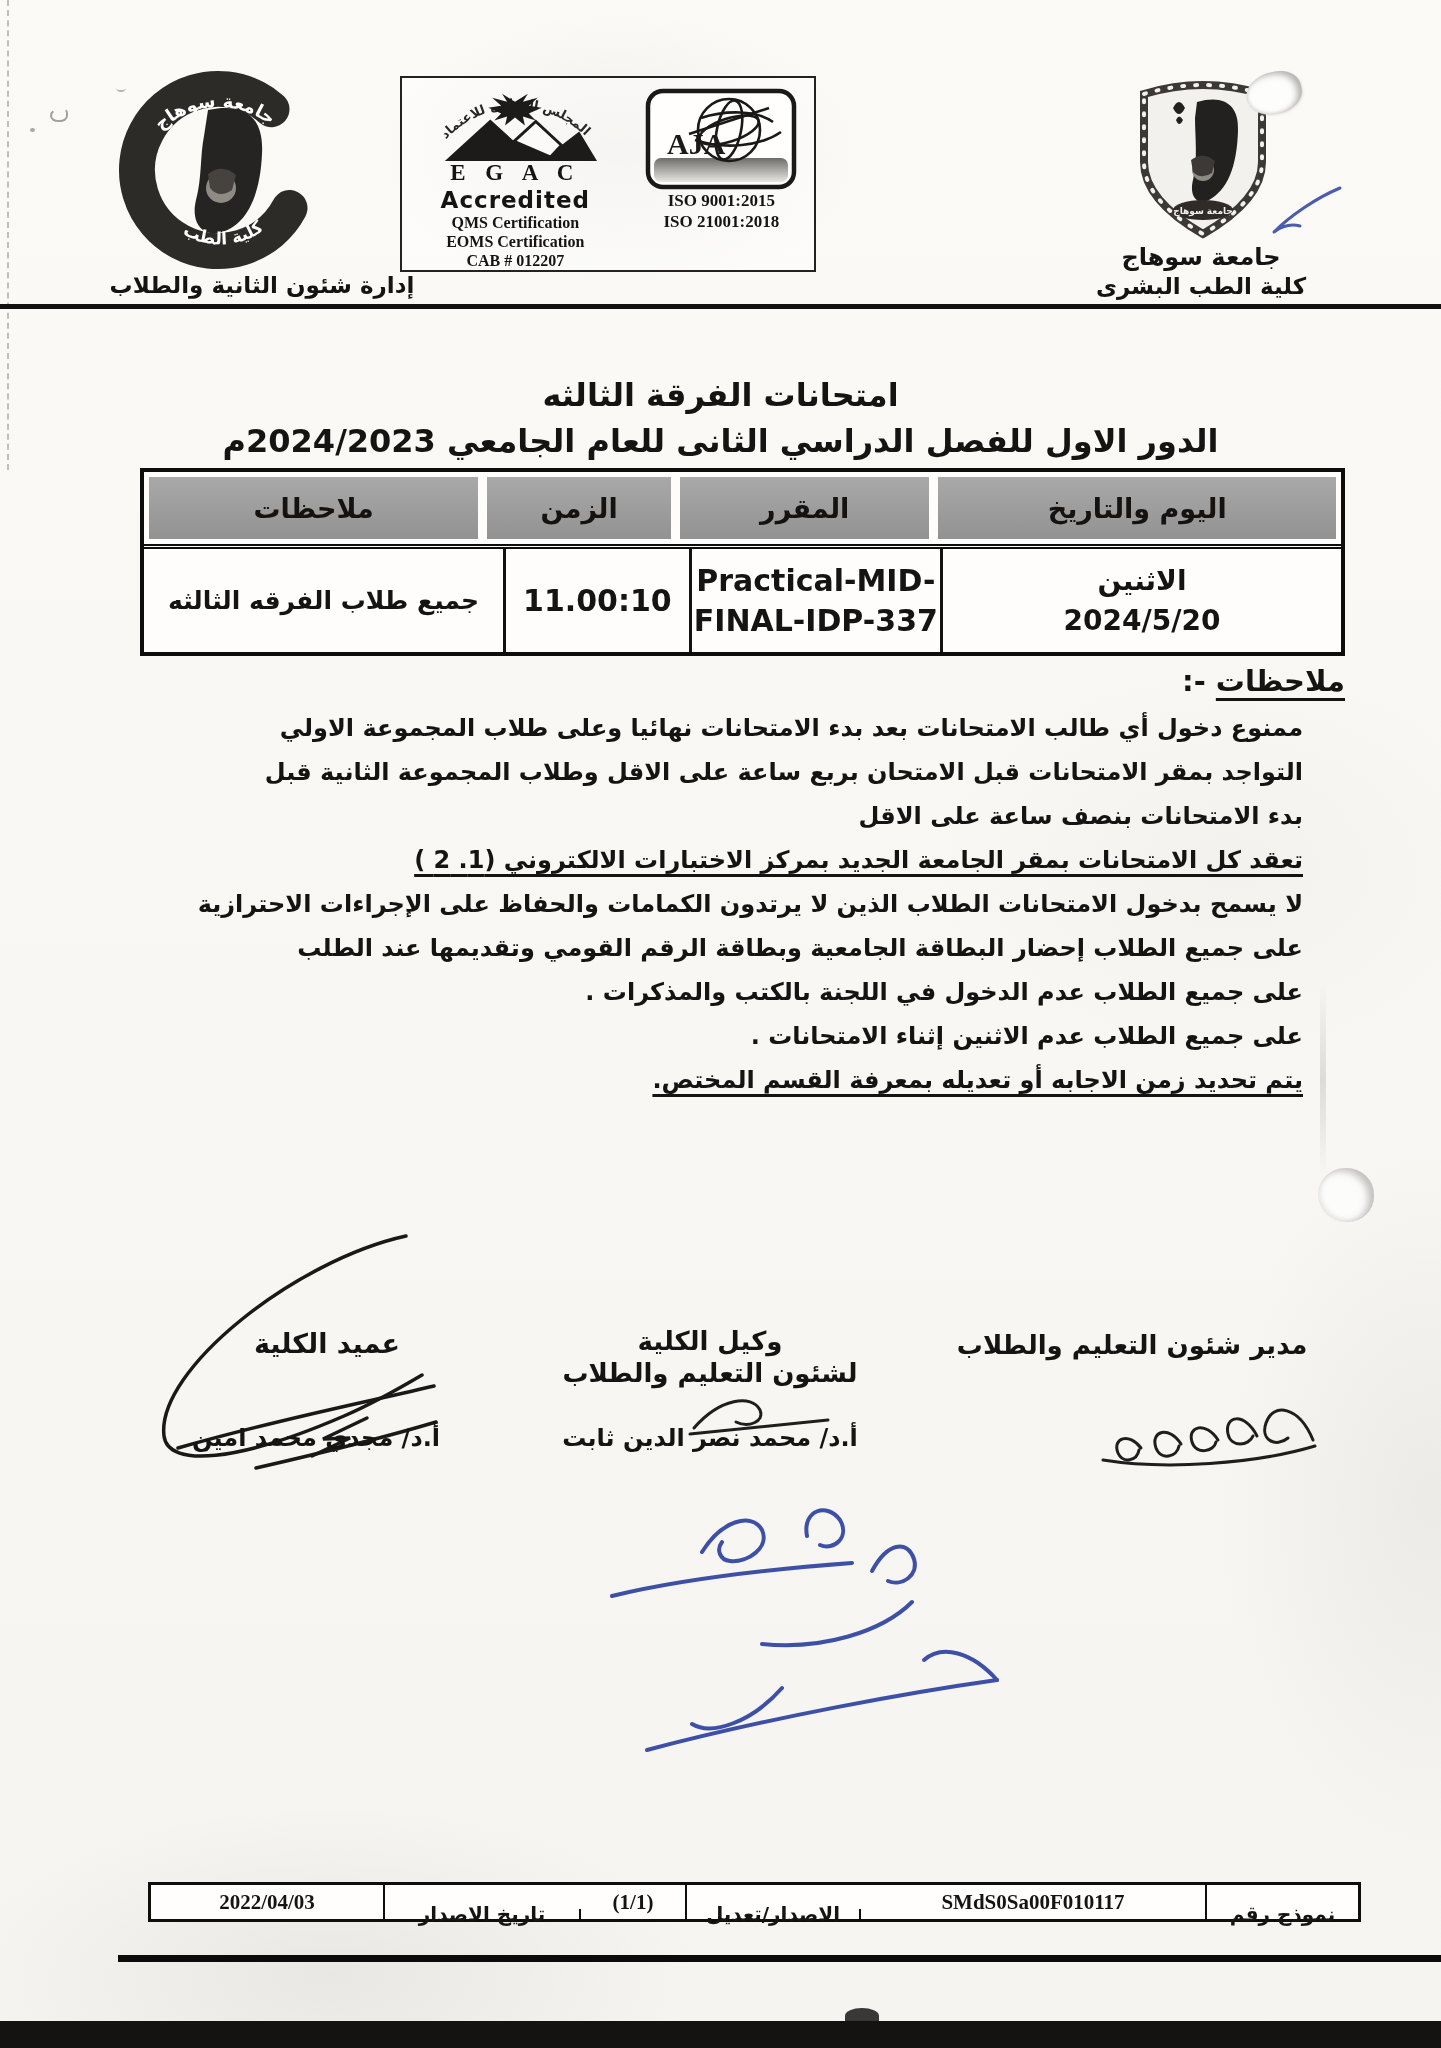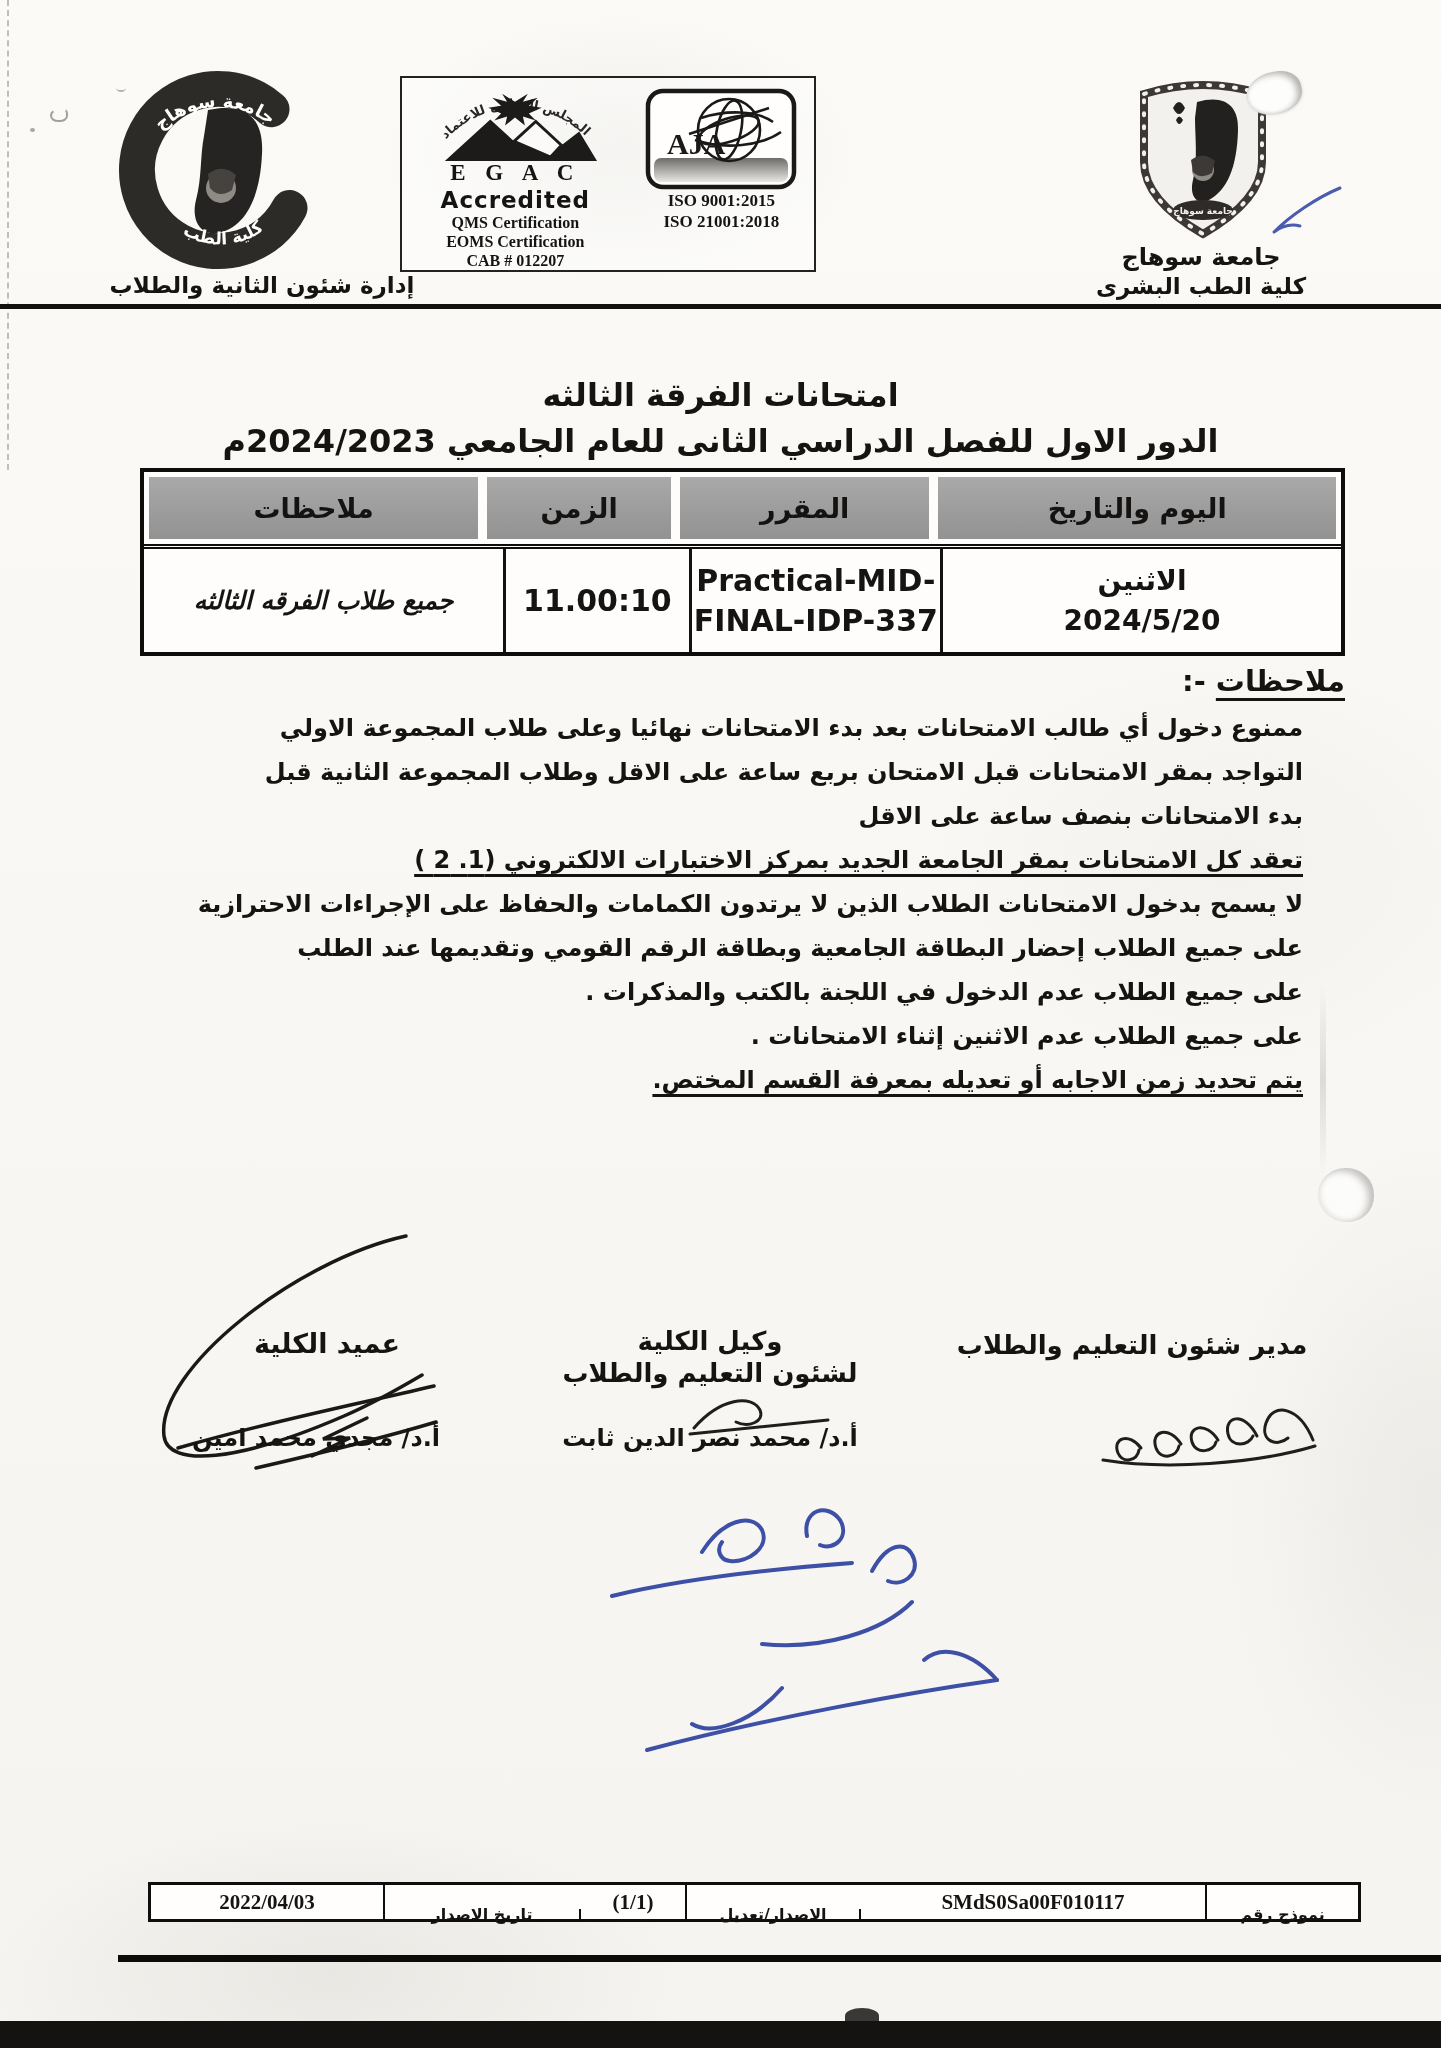--- a/index.html
+++ b/index.html
@@ -68,21 +68,21 @@
   .c-date{flex:0 0 33.5%;}
   .c-course{flex:0 0 21%;}
   .c-time{flex:0 0 15.5%;}
   .c-notes{flex:1;}
   .exam-body{display:flex;min-height:103px;}
   .bcell{display:flex;flex-direction:column;justify-content:center;align-items:center;
          font-weight:bold;border-left:3px solid #141210;padding:4px 2px;box-sizing:border-box;}
   .bcell:last-child{border-left:none;}
   .cell-ar{font-size:28px;line-height:40px;}
   .cell-en{font-size:30px;line-height:40px;font-family:"DejaVu Sans",sans-serif;}
-  .cell-note-txt{font-size:25px;font-style:italic;}
+  .cell-note-txt{font-size:25px;}
 
   
   .notes{left:93px;top:662px;width:1252px;direction:rtl;text-align:right;}
   .notes-heading{font-size:29px;font-weight:bold;line-height:38px;margin-bottom:6px;}
   .nh-word{text-decoration:underline;text-decoration-thickness:3px;text-underline-offset:7px;}
   .nh-suffix{direction:ltr;unicode-bidi:embed;}
   .note-line{font-size:24px;font-weight:bold;line-height:44px;padding-left:20px;padding-right:42px;white-space:nowrap;}
   .note-line.u{text-decoration:underline;text-decoration-thickness:2.5px;text-underline-offset:6px;}
 
   
@@ -95,21 +95,21 @@
   .vice-name{left:540px;top:1424px;width:340px;text-align:center;font-size:24px;font-weight:bold;}
   .dean-ink{left:104px;top:1220px;}
   .dean-title{left:232px;top:1328px;width:190px;text-align:center;font-size:27px;font-weight:bold;z-index:3;}
   .dean-name{left:176px;top:1424px;width:280px;text-align:center;font-size:24px;font-weight:bold;}
   .blue-ink{left:550px;top:1490px;}
 
   
   .footer-table{left:148px;top:1882px;width:1213px;height:40px;display:flex;border:3px solid #100e0d;background:#fffefc;box-sizing:border-box;}
   .fcell{border-right:2.5px solid #100e0d;display:flex;align-items:center;justify-content:center;font-weight:bold;box-sizing:border-box;}
   .fcell:last-child{border-right:none;}
-  .f-ar{font-size:16px;margin-top:24px;}
+  .f-ar{font-size:20px;margin-top:24px;}
   .f-sf{font-family:"Liberation Serif",serif;font-size:21px;}
   .f1{flex:0 0 234px;} .f2{flex:0 0 196px;} .f3{flex:0 0 106px;}
   .f4{flex:0 0 174px;} .f5{flex:0 0 346px;} .f6{flex:1;}
 
   .rule-bottom{left:118px;top:1955px;width:1323px;height:7px;background:#0c0b0a;}
   .scan-bump{left:845px;top:2008px;width:34px;height:16px;background:#3a3836;border-radius:50% 50% 0 0;}
   .scan-edge{left:0;top:2021px;width:1441px;height:27px;background:#151312;}
 </style>
 </head>
 <body>

